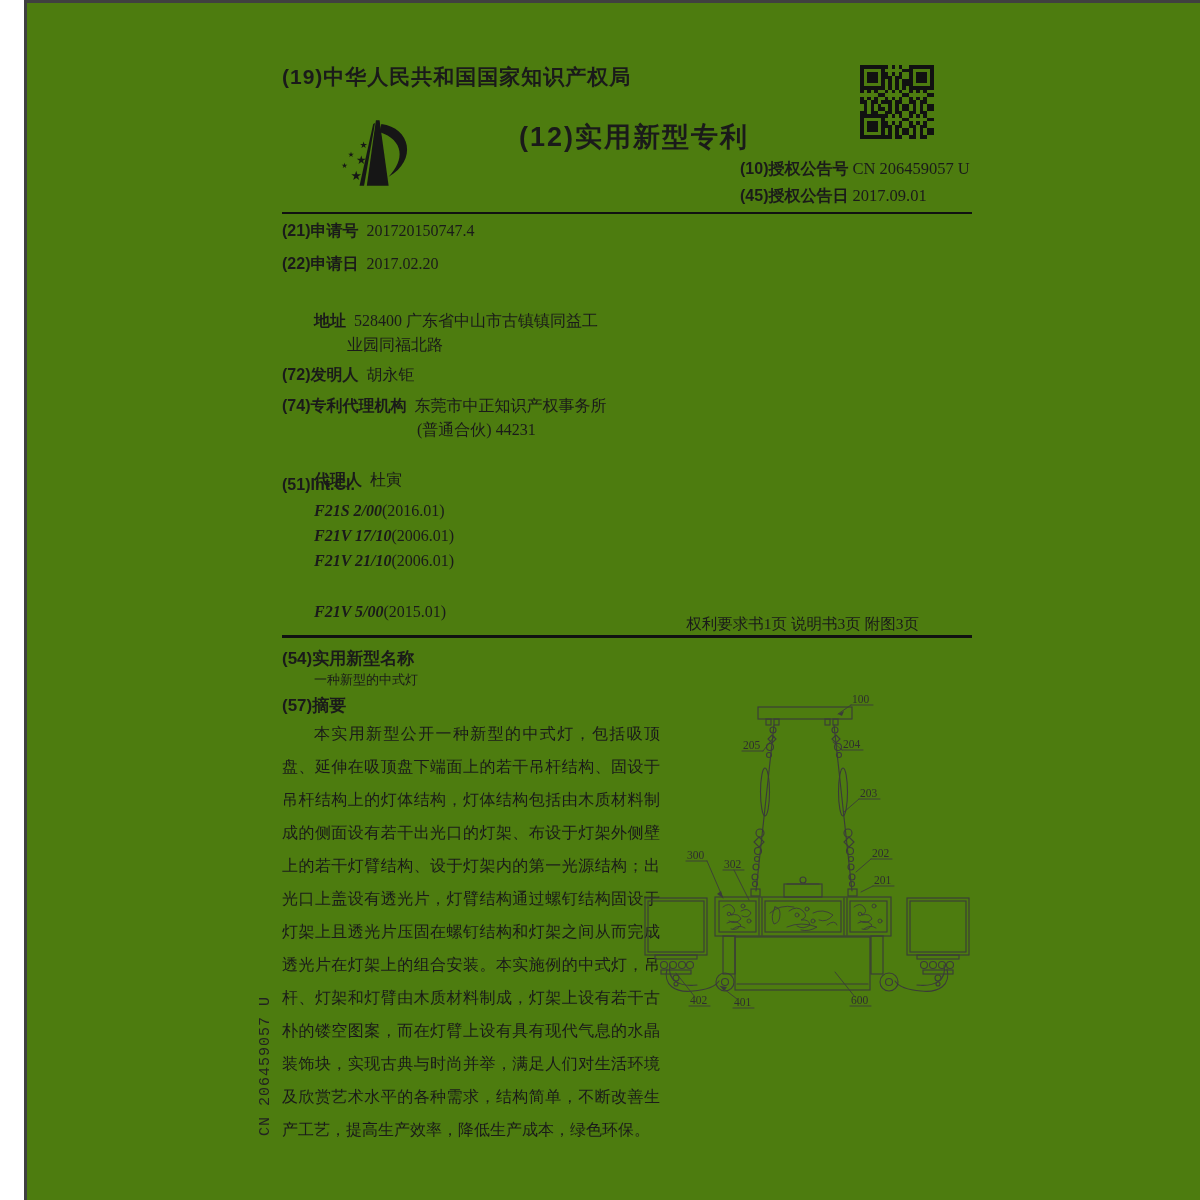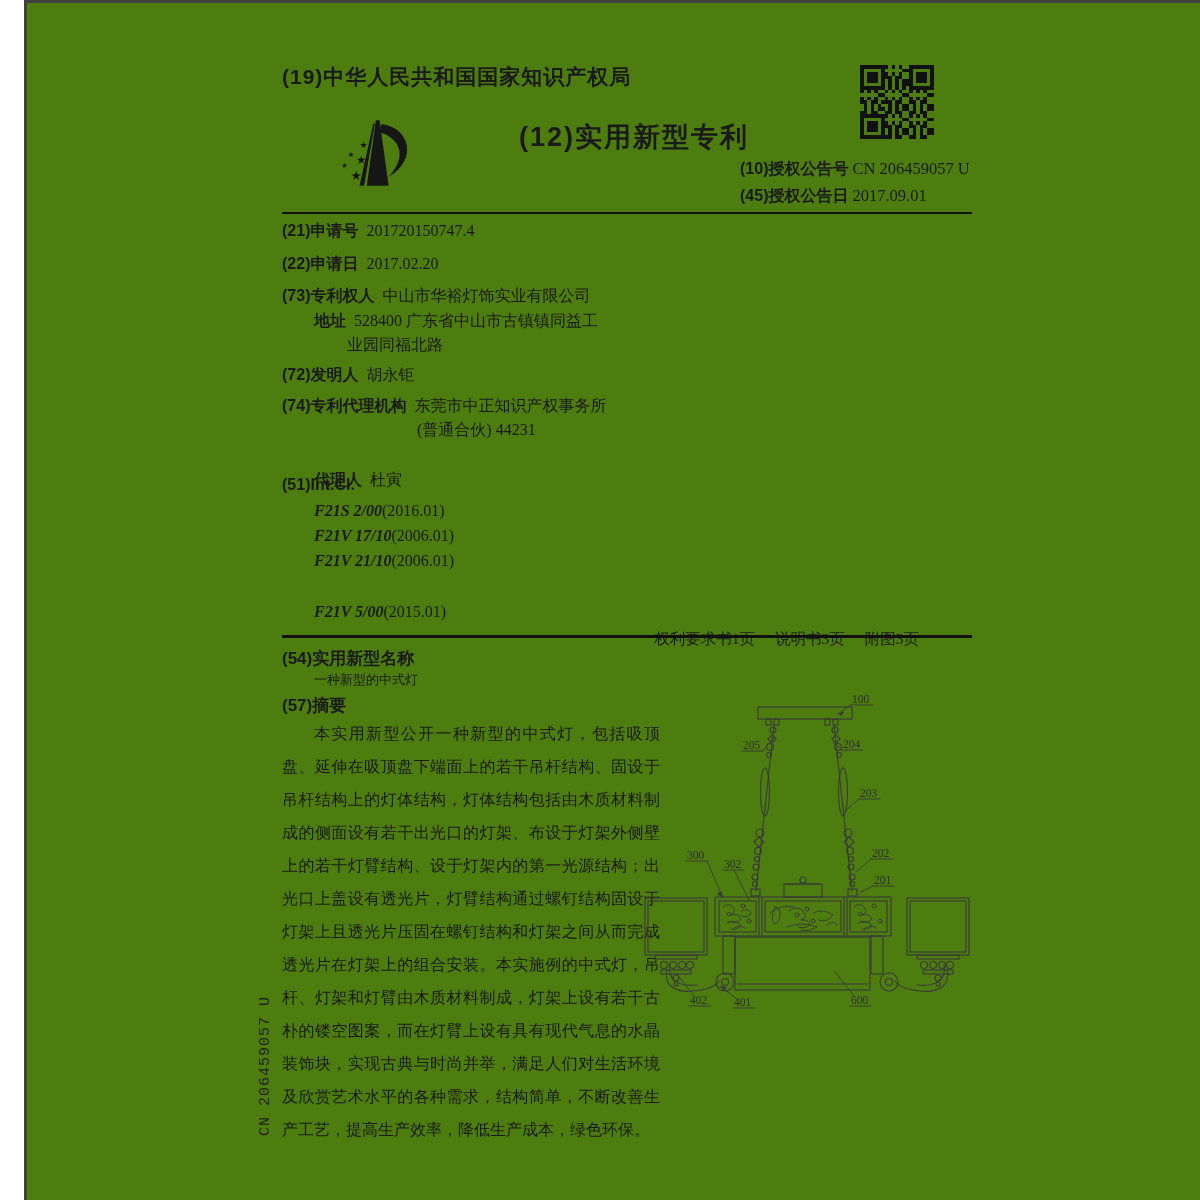--- a/index.html
+++ b/index.html
@@ -15,21 +15,21 @@
   .doc-type{left:492px;top:116px;font-size:27px;letter-spacing:2px;}
   .pub-line{left:713px;font-size:16px;}
   .pub-line .val{font-size:16.5px;}
   .rule{position:absolute;background:#111;}
   .rule-thin{left:255px;top:209px;width:690px;height:2px;}
   .rule-thick{left:255px;top:632px;width:690px;height:3px;}
   .row{position:absolute;font-size:16px;line-height:20px;}
   .row .lab{font-family:"Liberation Sans",sans-serif;font-weight:bold;margin-right:8px;}
   .row .val{font-family:"Liberation Serif",serif;}
   .intcl-code{font-style:italic;font-weight:bold;}
-  .pages{left:600px;top:626px;width:292px;display:flex;gap:20px;justify-content:flex-end;
+  .pages{left:600px;top:611px;width:292px;display:flex;gap:4px;justify-content:flex-end;
     font-size:15.5px;font-family:"Liberation Serif",serif;}
   .sec-label{font-family:"Liberation Sans",sans-serif;font-weight:bold;font-size:17px;}
   .abstract{
     left:255px;top:714px;width:378px;white-space:normal;
     font-size:16px;line-height:33px;text-align:justify;
     font-family:Liberation Sans, sans-serif;
   }
   .abstract p{margin:0;text-indent:2em;}
   .side-num{
     left:230px;top:1133px;transform:rotate(-90deg);transform-origin:0 0;
@@ -319,23 +319,20 @@
   </div>
 
   <div class="rule rule-thin"></div>
 
   <div class="row" style="left:255px;top:218px;">
     <span class="lab">(21)申请号</span><span class="val">201720150747.4</span>
   </div>
   <div class="row" style="left:255px;top:251px;">
     <span class="lab">(22)申请日</span><span class="val">2017.02.20</span>
   </div>
-  <div class="row" style="left:255px;top:283px;">
-    <span class="lab">(73)专利权人</span><span class="val">中山市华裕灯饰实业有限公司</span>
-  </div>
   <div class="row" style="left:287px;top:308px;">
     <span class="lab">地址</span><span class="val">528400 广东省中山市古镇镇同益工</span>
   </div>
   <div class="row" style="left:320px;top:332px;">
     <span class="val">业园同福北路</span>
   </div>
   <div class="row" style="left:255px;top:362px;">
     <span class="lab">(72)发明人</span><span class="val">胡永钜</span>
   </div>
   <div class="row" style="left:255px;top:393px;">

